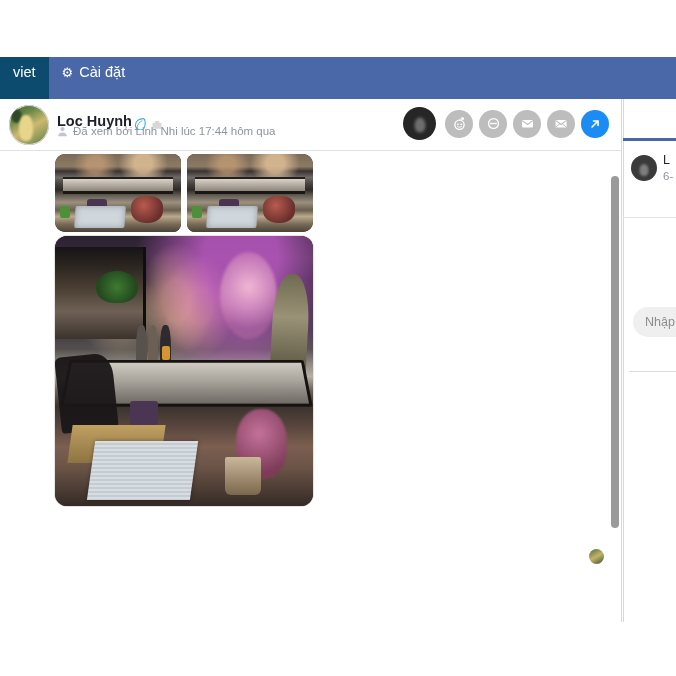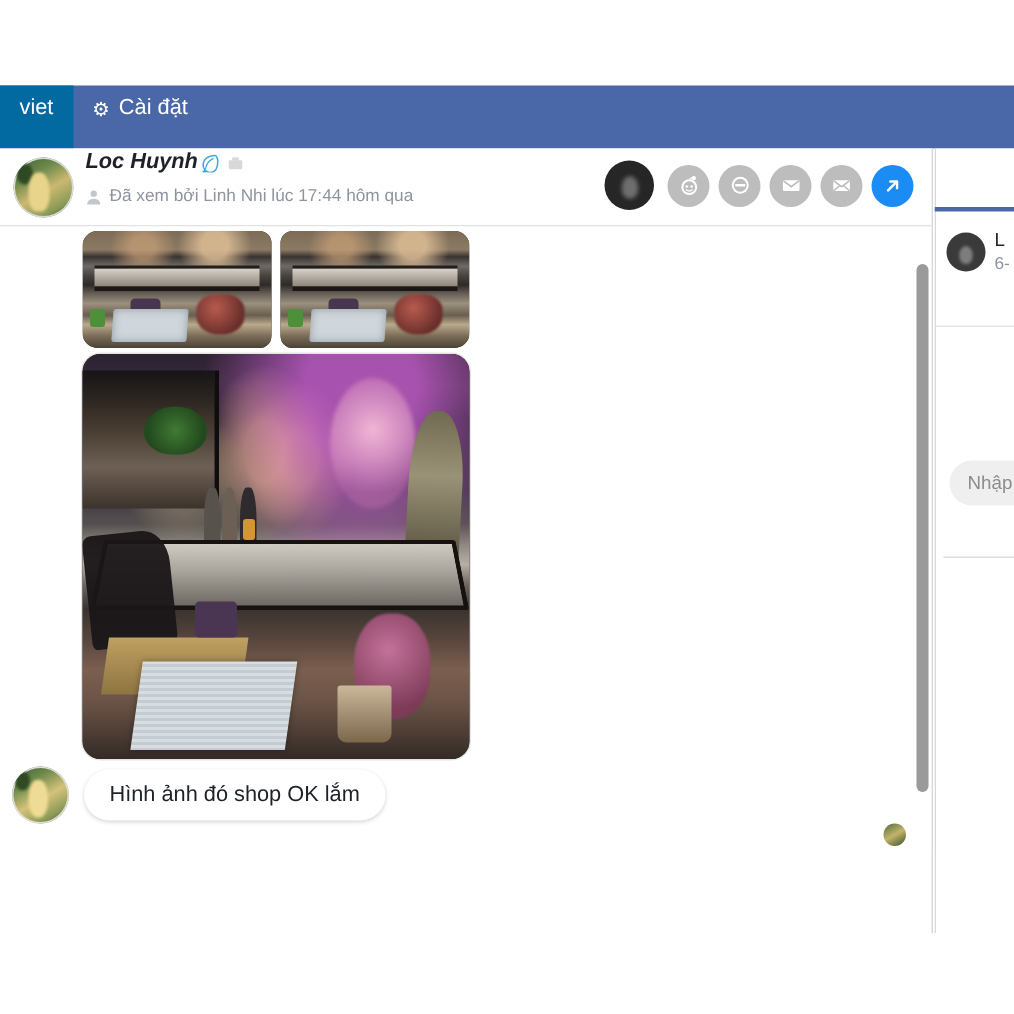--- a/index.html
+++ b/index.html
@@ -32,21 +32,21 @@
   .nav-tab {
     height: 42px;
     display: flex; align-items: center;
     color: #ffffff;
     font-size: 14.5px;
     padding: 0 13px;
     white-space: nowrap;
     box-sizing: border-box;
   }
   .nav-tab .nlabel { position: relative; top: -6px; }
-  .nav-tab.active { background: #0369a1; }
+  .nav-tab.active { background: #0c4a6e; }
   .nav-ico {
     display: inline-block;
     margin-right: 6px;
     position: relative; top: -6px;
     line-height: 1;
     font-size: 12px;
   }
   .bars-ico {
     display:inline-block; width:12px; height:10px;
     position: relative; top:-5px; margin-right:6px;
@@ -87,22 +87,22 @@
   .hdr-avatar .blob1 {
     position:absolute; left:10px; top:10px; width:14px; height:26px;
     background:#e8d48a; border-radius:45% 45% 40% 40%;
     filter: blur(1px);
   }
   .hdr-avatar .blob2 {
     position:absolute; left:2px; top:4px; width:11px; height:14px;
     background:#2f4a22; border-radius:50%; filter: blur(1.2px);
   }
   .hdr-name-wrap {
-    position: absolute; left: 57px; top: 1px;
-    display: flex; align-items: flex-start; font-style: italic;
+    position: absolute; left: 57px; top: 14px;
+    display: flex; align-items: center;
   }
   .hdr-name {
     font-size: 14.5px; font-weight: bold; color: #1d2129;
   }
   .leaf-ico {
     display:inline-block; width:13px; height:13px; margin-left:1px;
     position: relative; top:2px;
   }
   .leaf-ico svg { display:block; }
   .tag-ico {
@@ -540,27 +540,20 @@
         </div>
         <div class="bg-table"></div>
         <div class="bg-chair"></div>
         <div class="bg-pink"></div>
         <div class="bg-basket"></div>
         <div class="bg-wood"></div>
         <div class="bg-cup"></div>
         <div class="bg-deskpaper"></div>
       </div>
 
-      <div class="msg-row">
-        <div class="msg-avatar">
-          <div class="b2"></div>
-          <div class="b1"></div>
-        </div>
-        <div class="msg-bubble">Hình ảnh đó shop OK lắm</div>
-      </div>
 
       <div class="corner-avatar"></div>
 
       <div class="vscroll">
         <div class="thumb"></div>
       </div>
     </div>
 
   </div>
 

